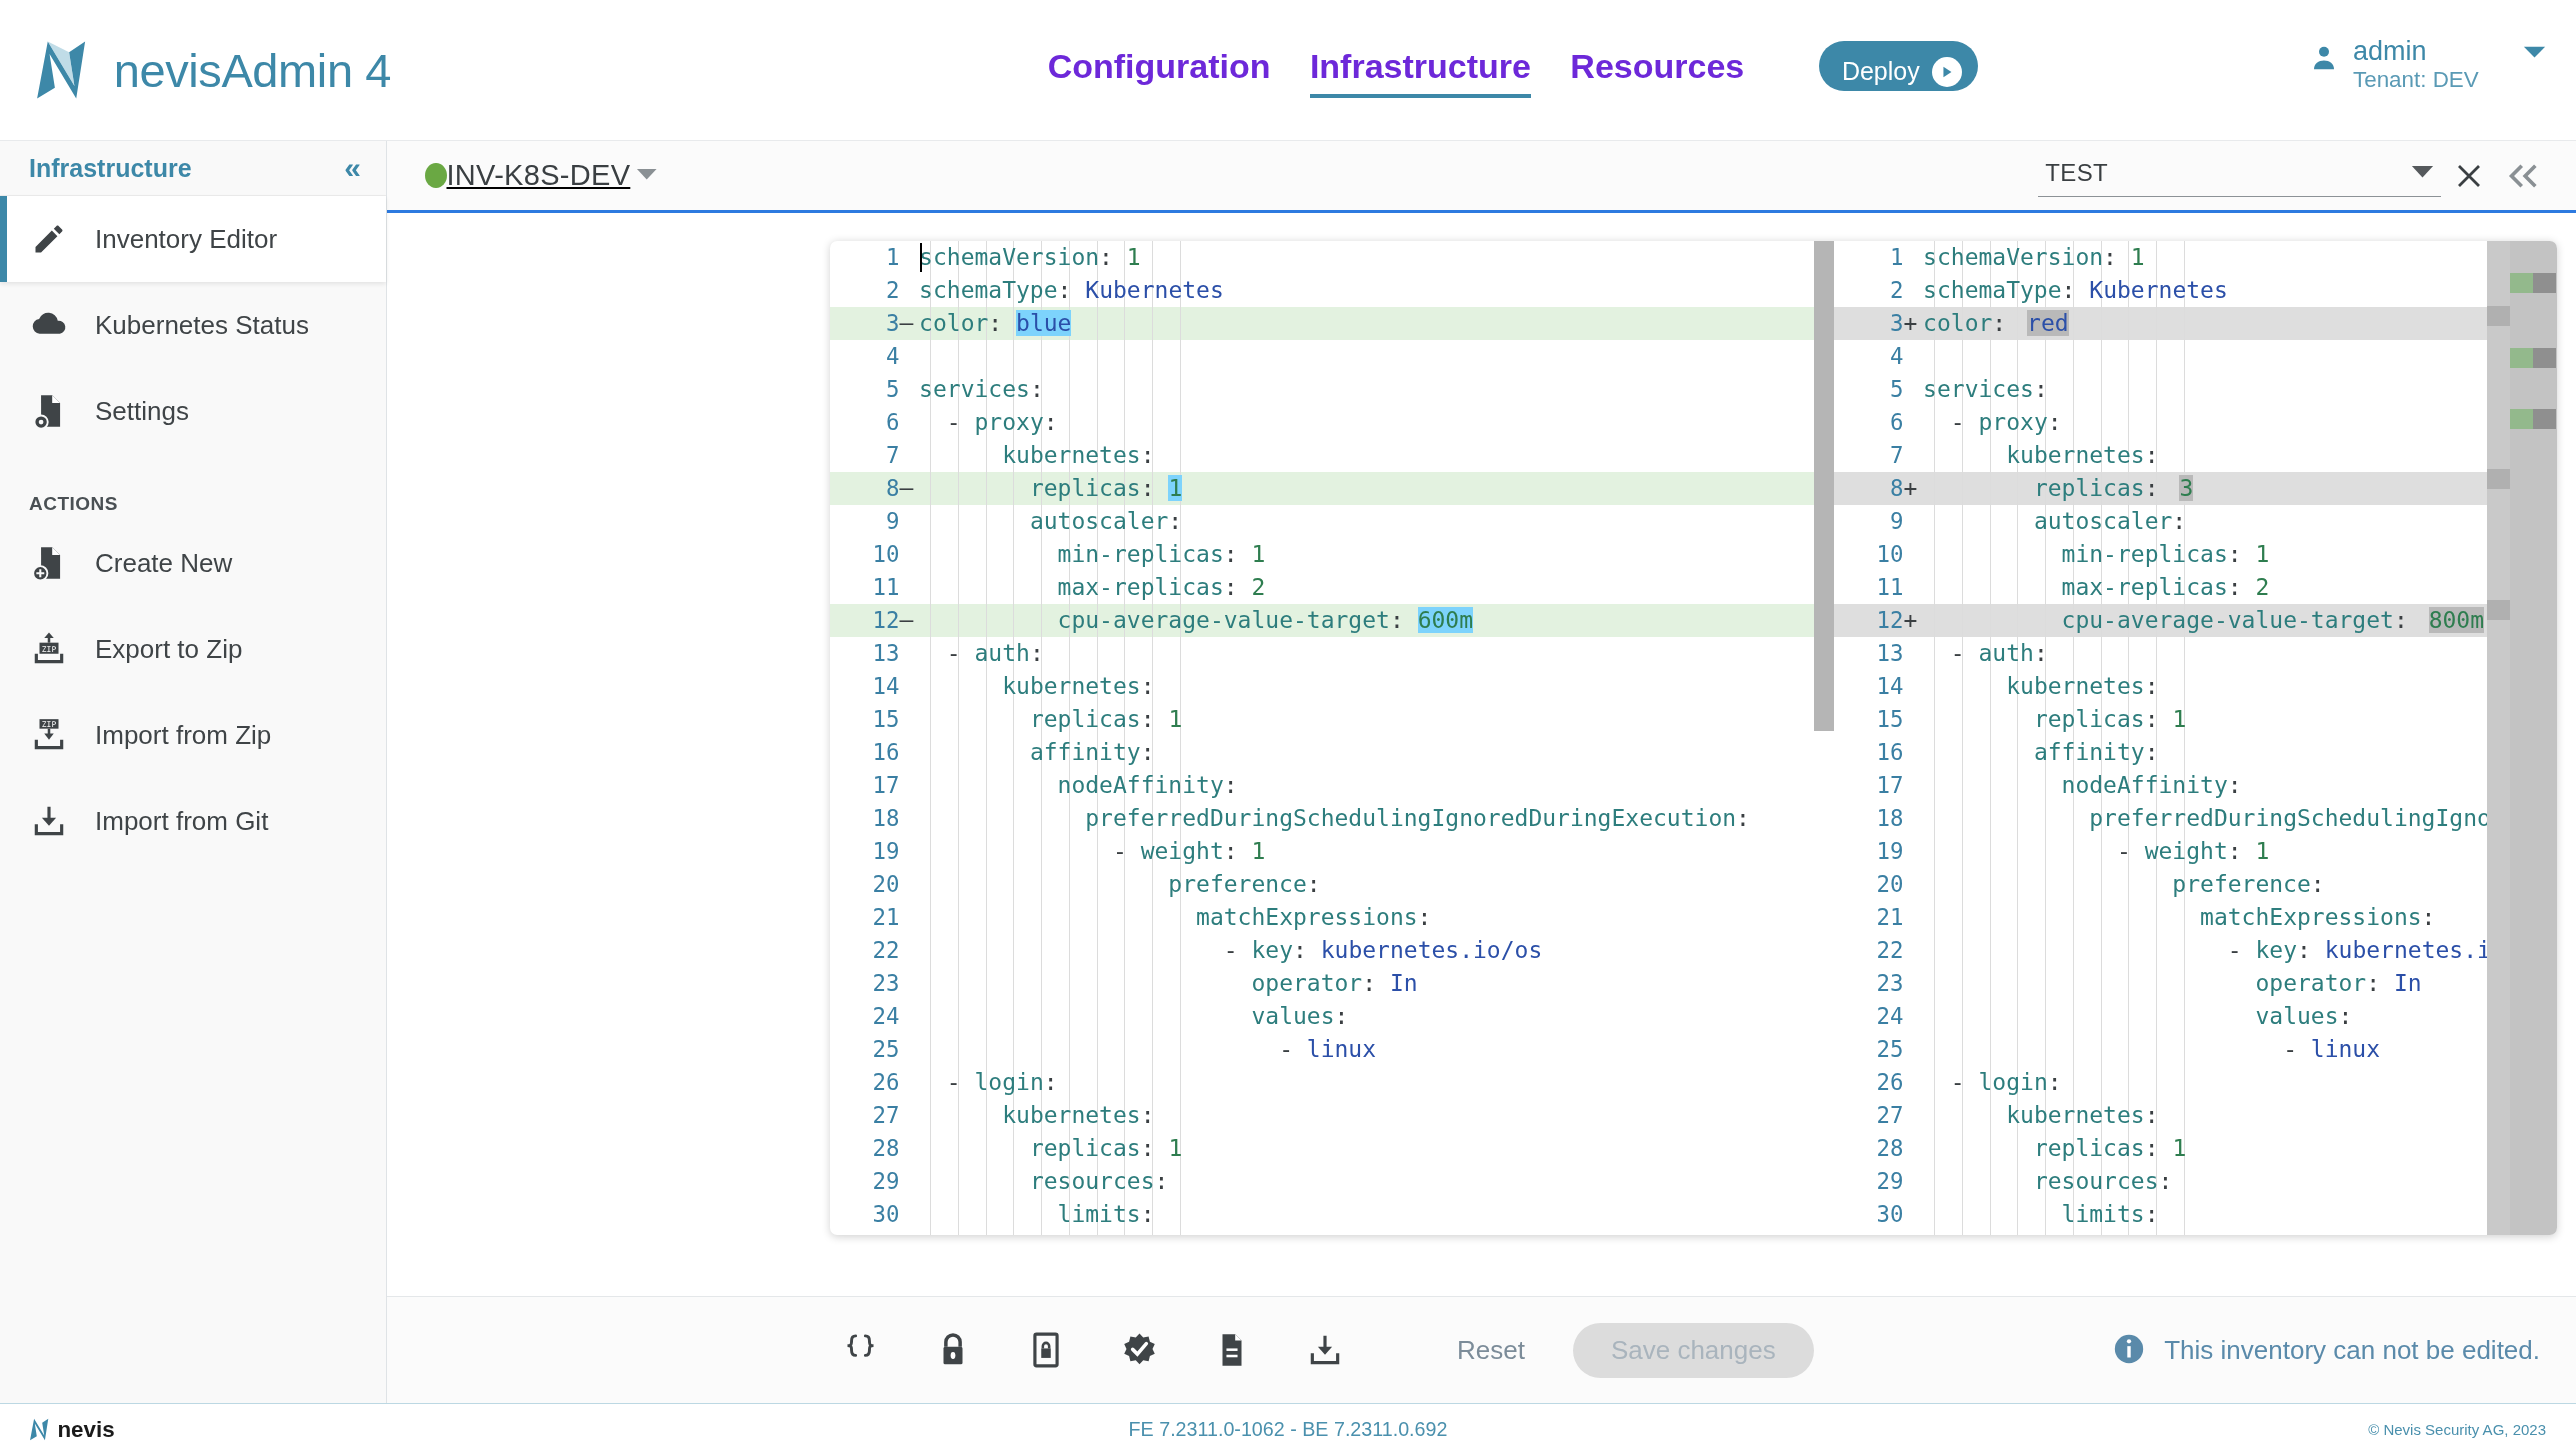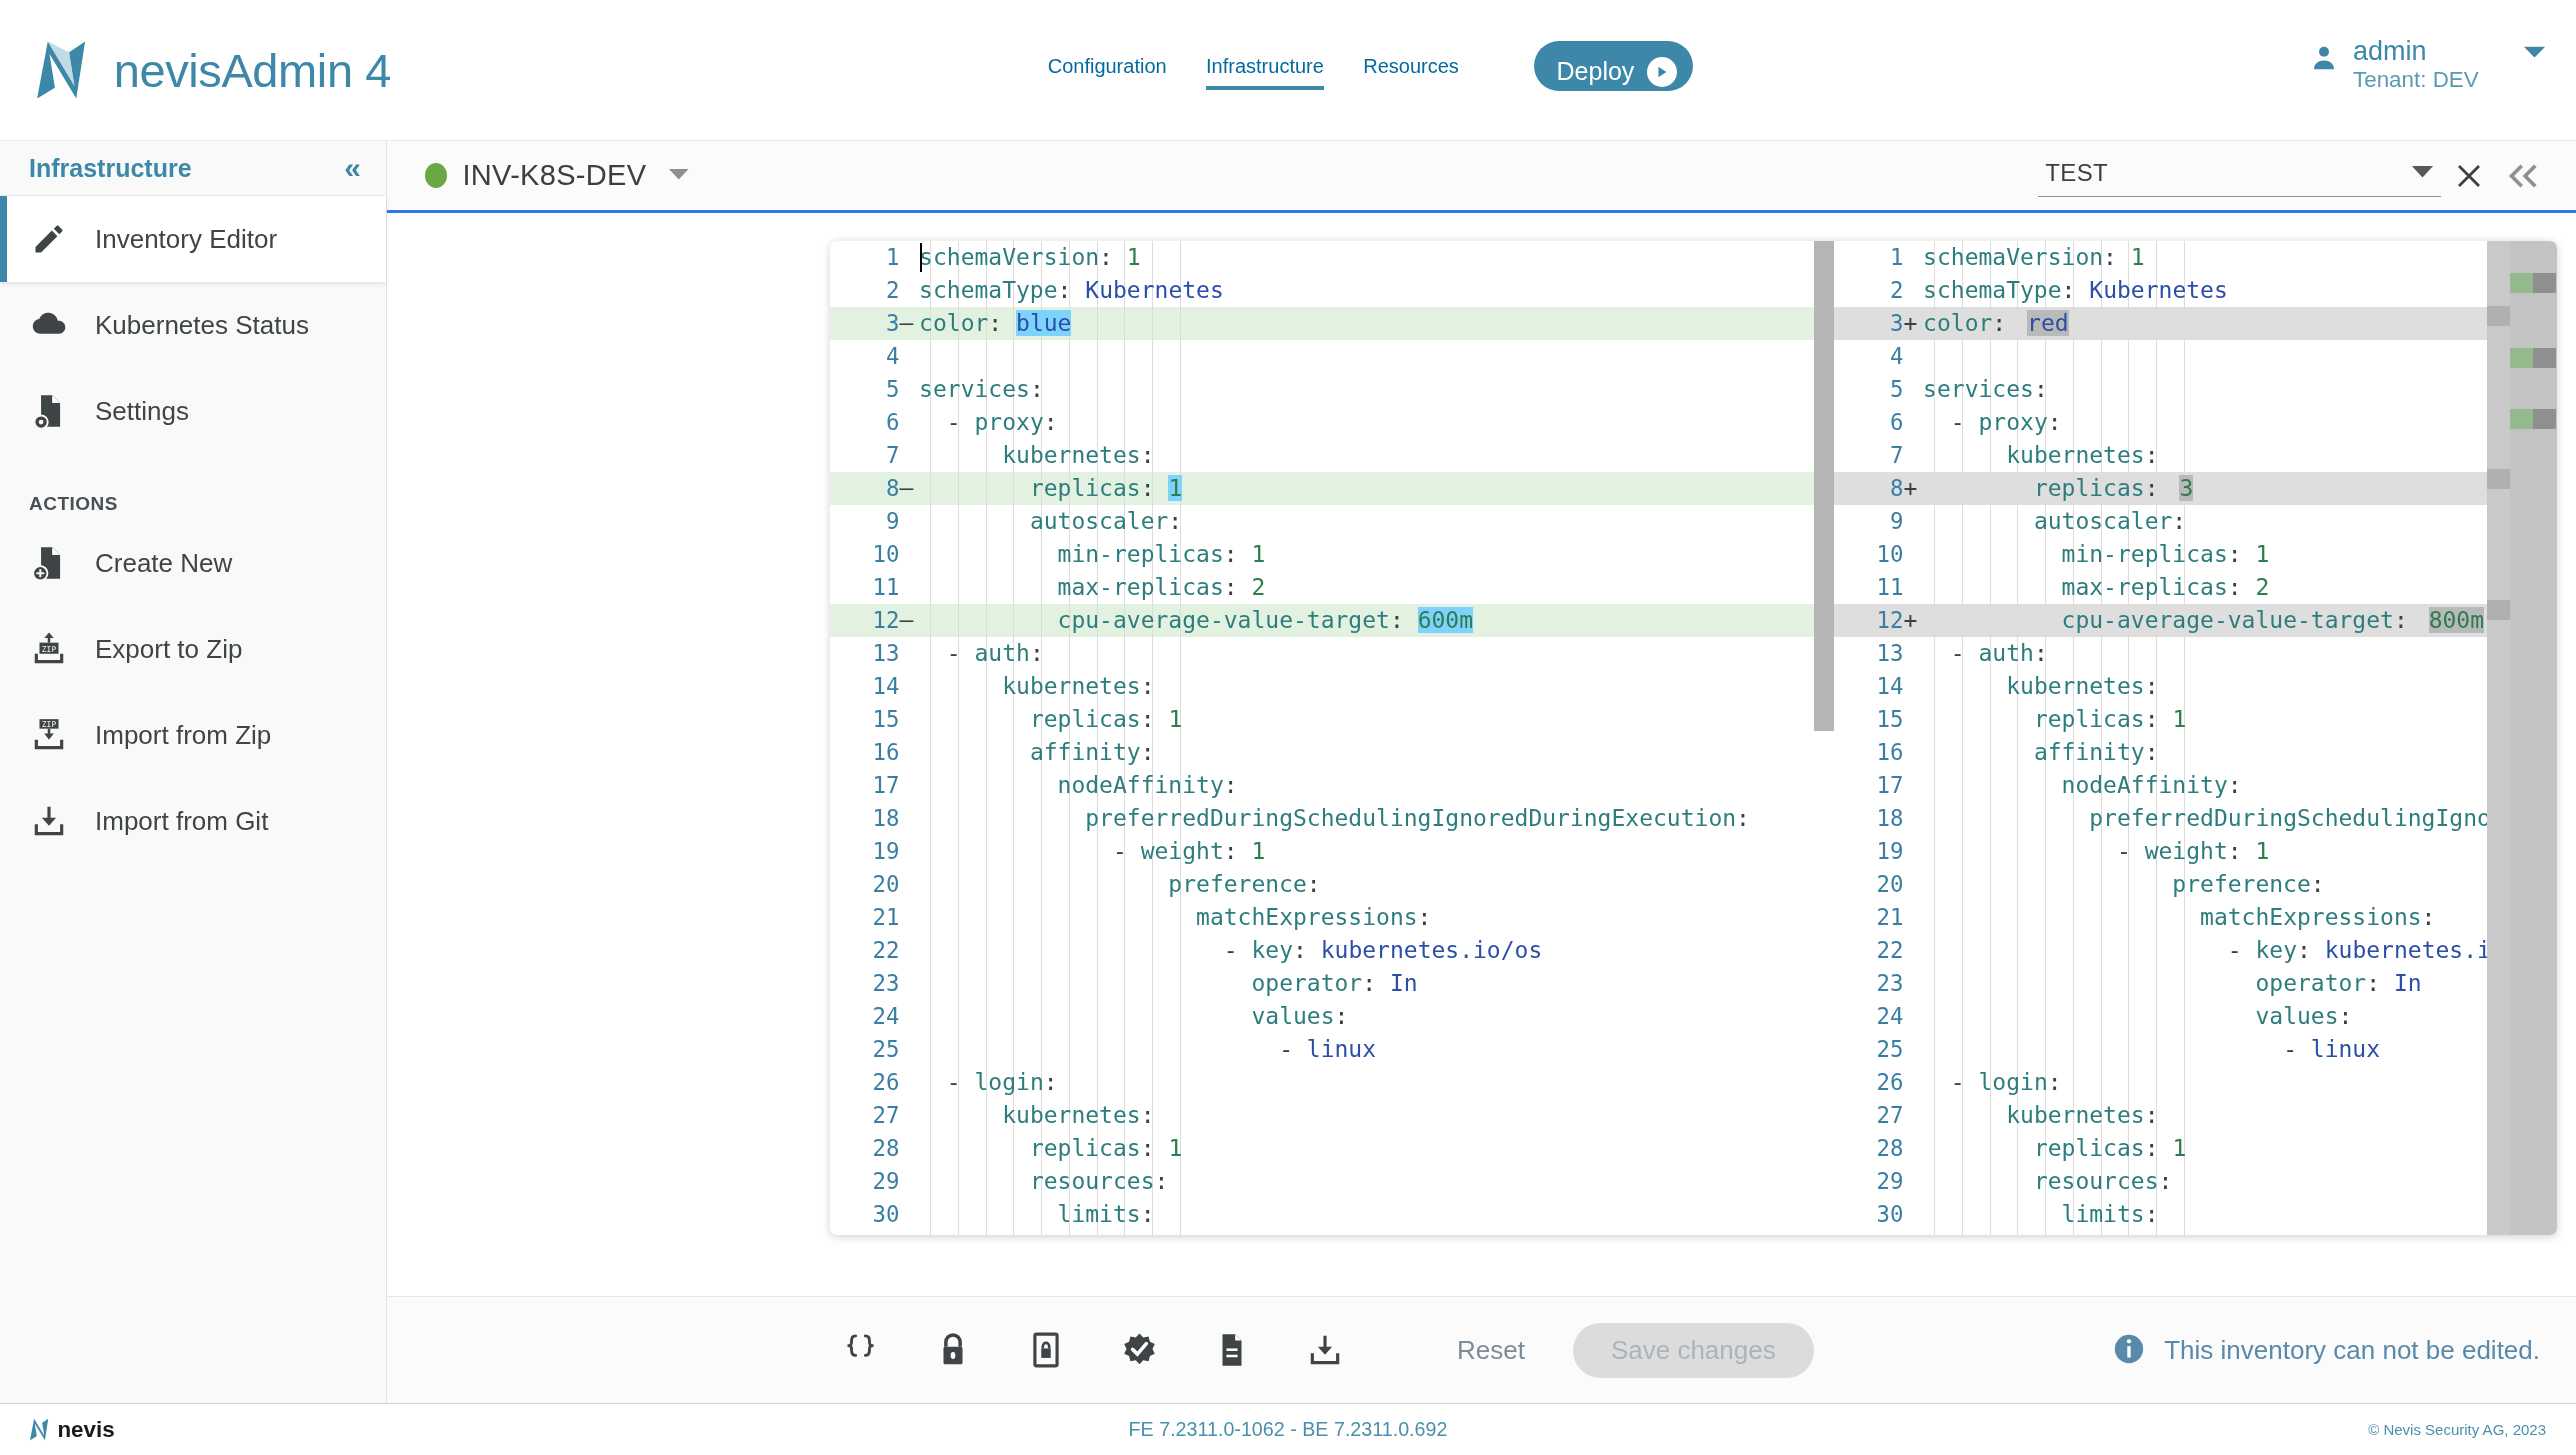--- a/index.html
+++ b/index.html
@@ -22,22 +22,22 @@
   .brand-name {
     font-size: 47px; color: #3d88a8; margin-left: 19.7px;
     font-weight: 400; letter-spacing: -0.4px;
   }
 
   .main-nav {
     position: absolute; left: 1028px; top: 41px;
     display: flex; align-items: center; gap: 0px;
   }
   .nav-item {
-    font-size: 20px; color: #0369a1; padding: 0 19.7px 12.5px 19.7px;
-    cursor: pointer; position: relative;
+    font-size: 34px; color: #6d28d9; padding: 0 19.7px 12.5px 19.7px;
+    cursor: pointer; position: relative; font-weight: bold;
   }
   .nav-item.active { }
   .nav-item.active::after {
     content: ""; position: absolute; left: 19.7px; right: 19.7px; bottom: 0;
     height: 4.5px; background: #3d88a8;
   }
   .deploy-btn {
     margin-left: 55px; margin-bottom: 12.5px;
     background: #3d88a8; color: #ffffff;
     border-radius: 30px; height: 50px; padding: 11px 16px 0 23px;
@@ -97,21 +97,21 @@
   .content {
     position: absolute; left: 387px; top: 141px;
     width: 2189px; height: 1262px; background: #ffffff;
   }
   .inv-bar {
     height: 72px; background: #fbfbfb;
     display: flex; align-items: center;
     border-bottom: 3.6px solid #2d7ae0;
     position: relative;
   }
-  .inv-left { display: flex; align-items: center; gap: 16px; margin-left: 38px; }
+  .inv-left { display: flex; align-items: center; gap: 0; margin-left: 38px; text-decoration: underline; }
   .inv-dot { width: 21.5px; height: 25px; border-radius: 50%; background: #6aa843; }
   .inv-name { font-size: 29px; color: #3a3f42; letter-spacing: 0.3px; }
   .inv-caret { margin-left: 5.4px; }
 
   .inv-right { position: absolute; right: 25px; display: flex; align-items: center; gap: 0px; }
   .env-select {
     width: 403px; height: 43px; border: none; border-bottom: 1.8px solid #8c9296;
     display: flex; align-items: center; justify-content: space-between;
     padding: 0 7.2px 3.6px 7.2px; cursor: pointer;
   }

